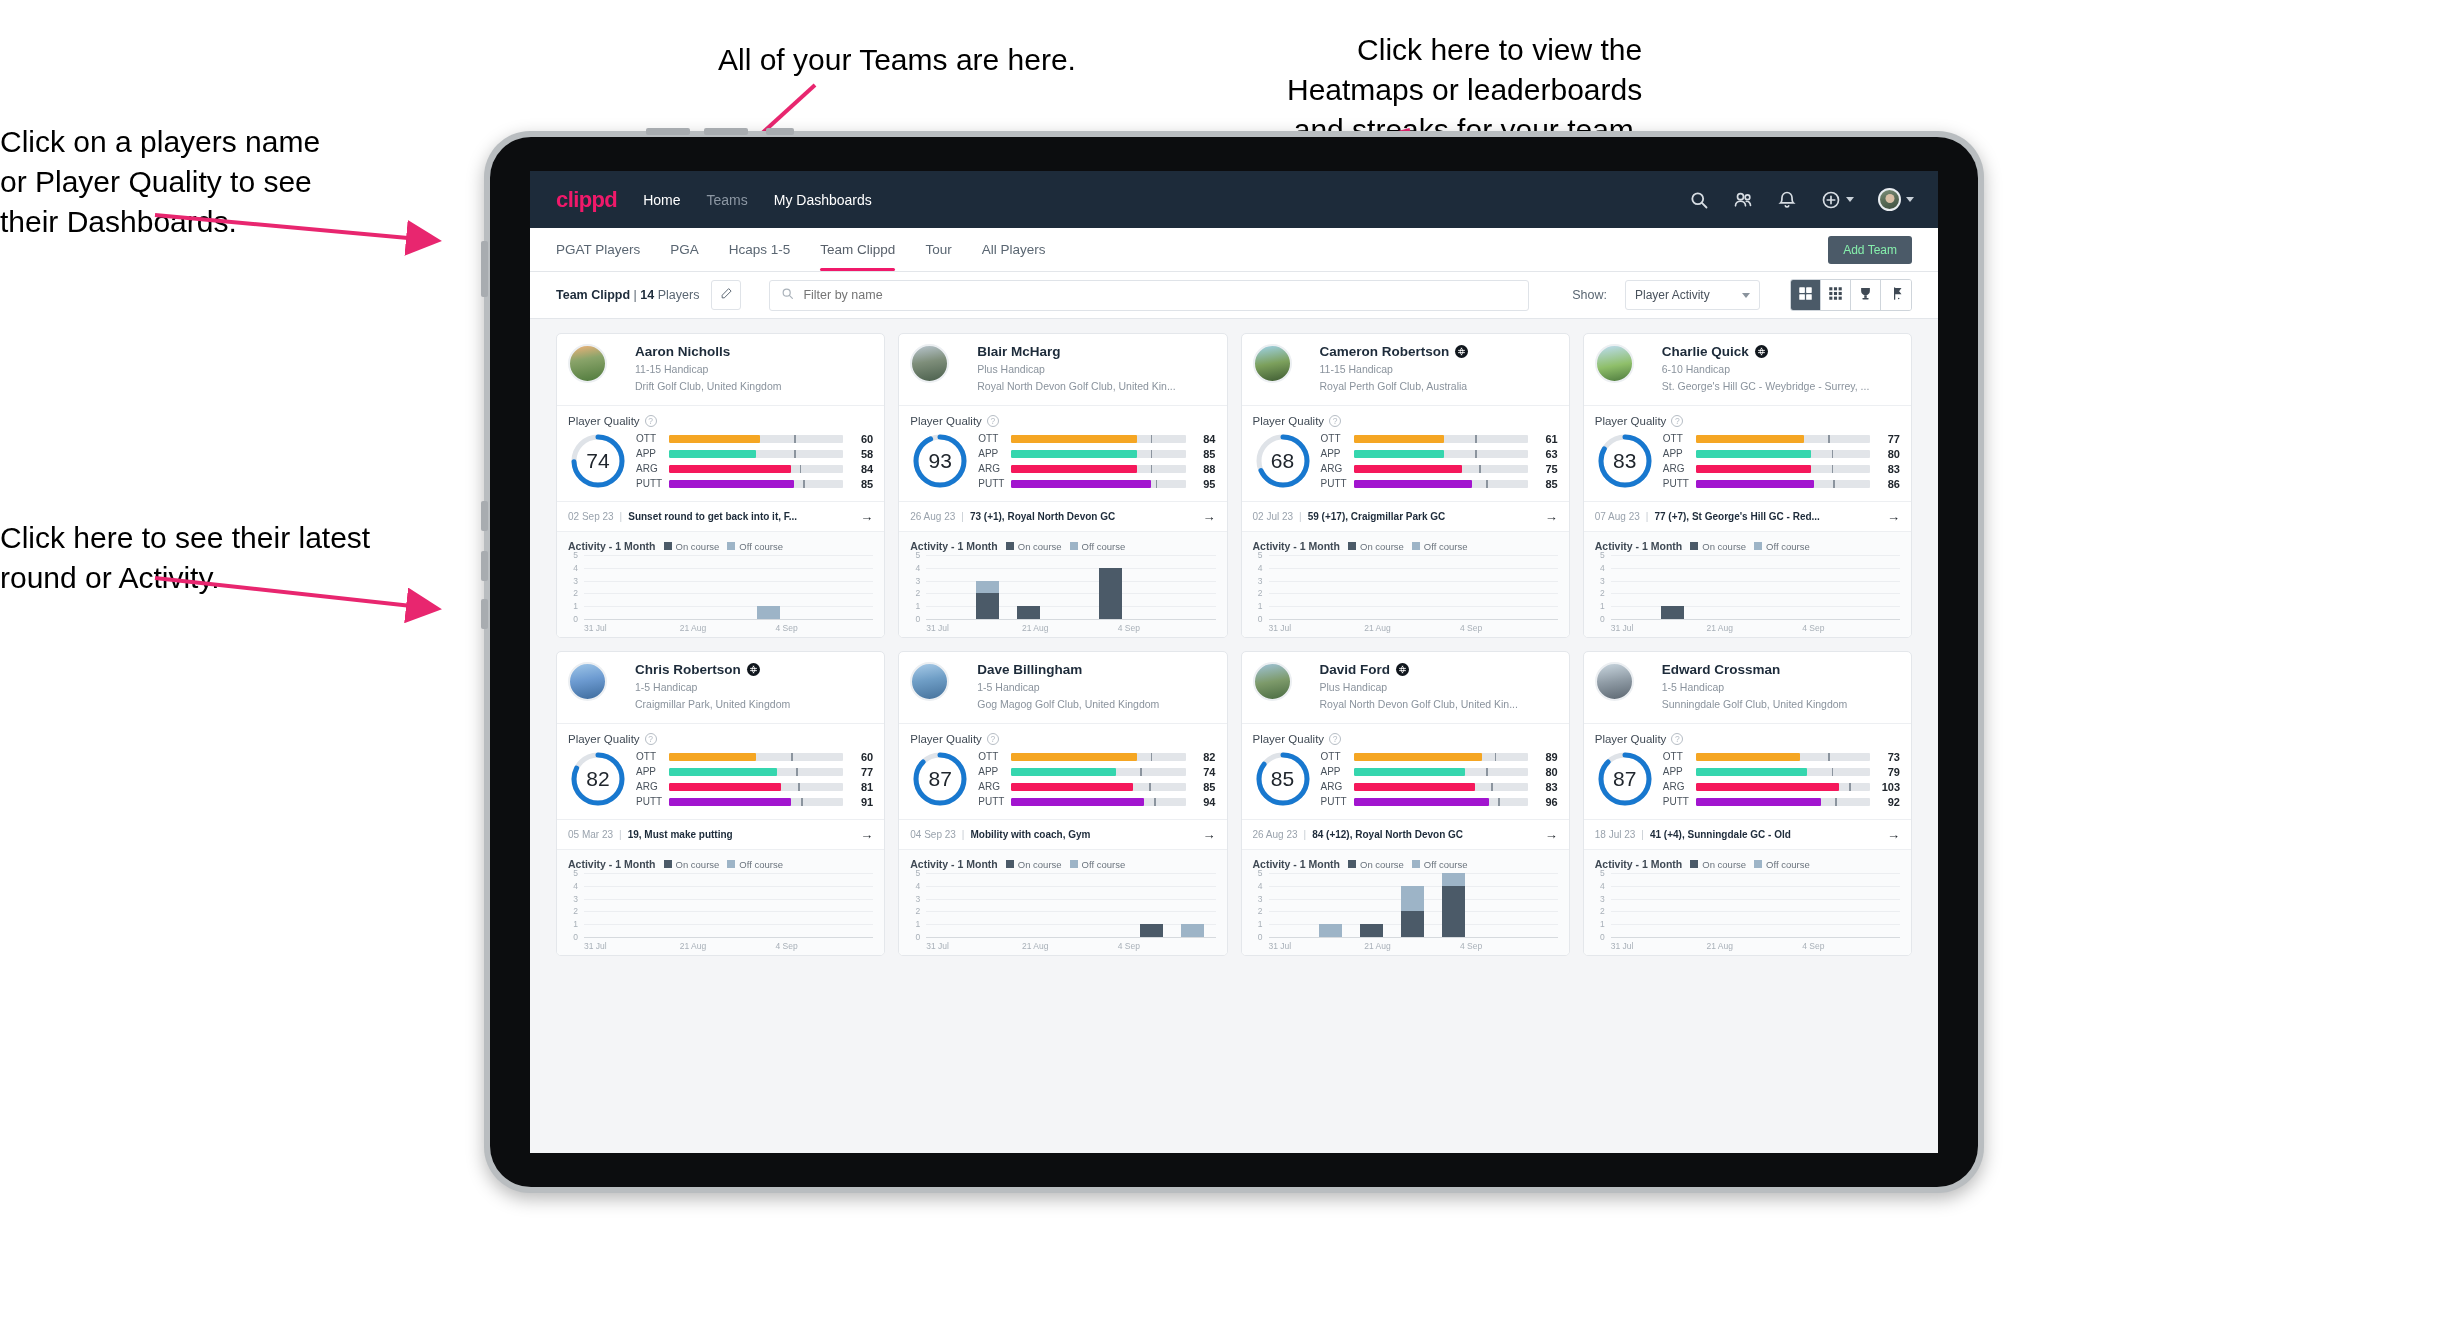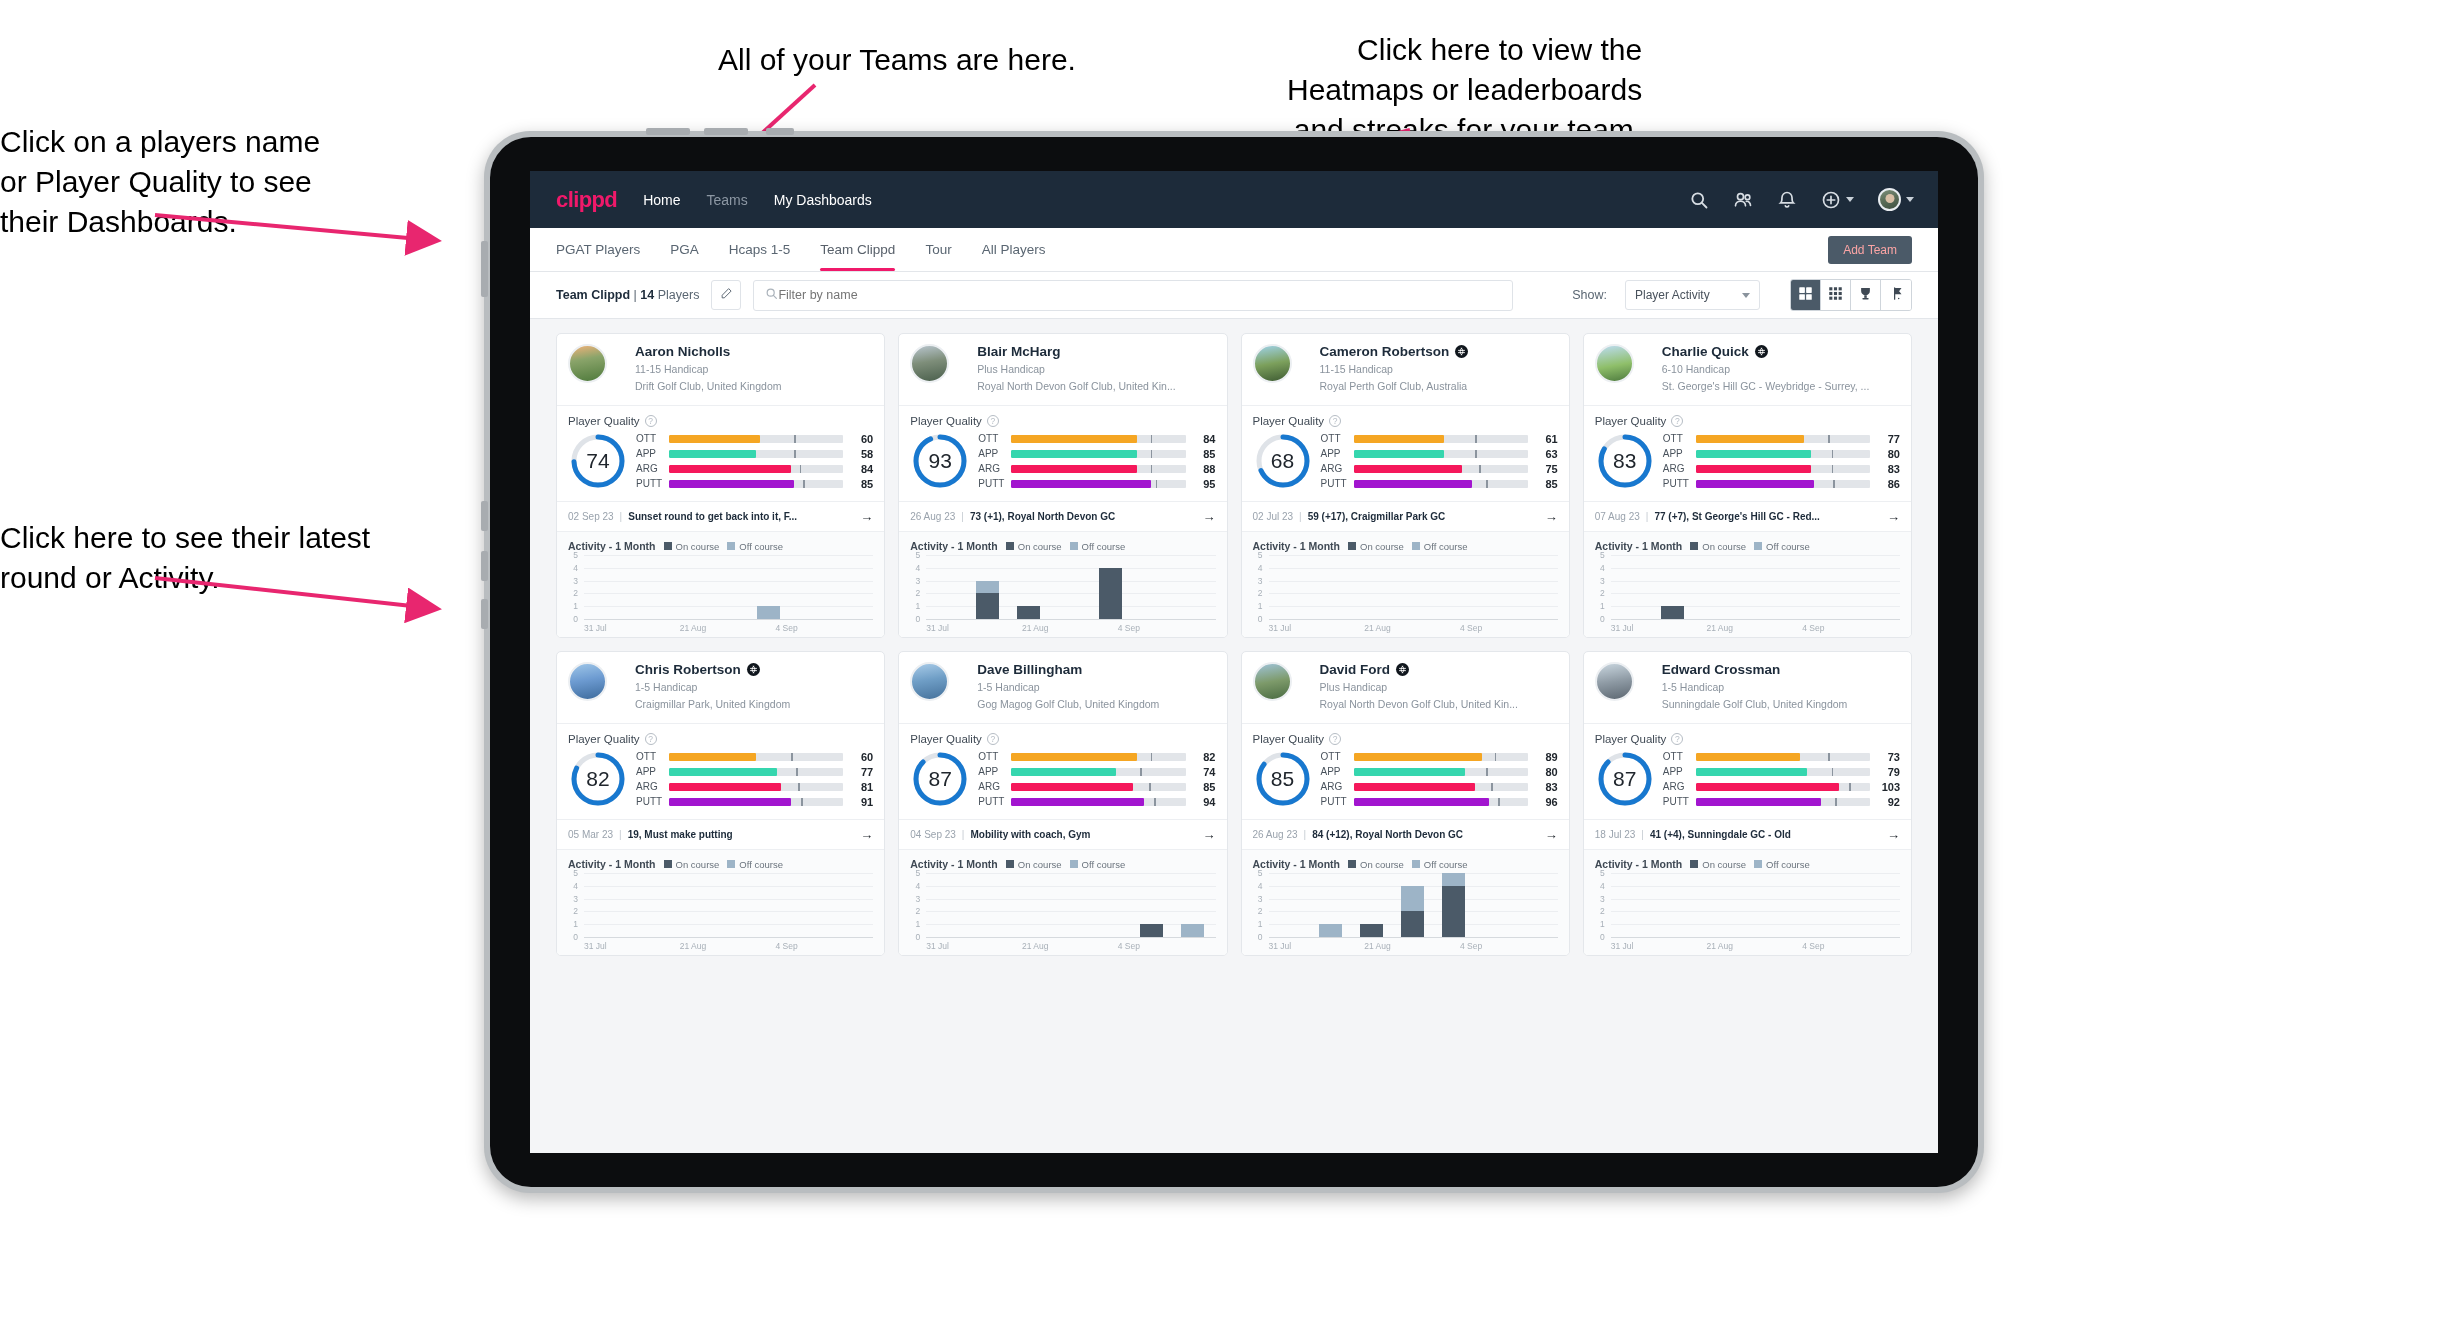--- a/index.html
+++ b/index.html
@@ -97,42 +97,42 @@
     font-size: 13.5px; color: #5a6672; height: 100%;
     display: flex; align-items: center; position: relative;
   }
   .tab.active { color: #58606a; font-weight: 400; }
   .tab.active::after {
     content: ""; position: absolute; left: 0; right: 0; bottom: 0;
     height: 3px; background: #f0196a; border-radius: 2px;
   }
   .add-team {
     margin-left: auto;
-    background: #4b5a68; color: #fca5a5;
+    background: #4b5a68; color: #86efac;
     font-size: 12px; padding: 7px 15px; border: none; border-radius: 3px;
   }
 
   
   .filterbar {
     height: 47px; background: #ffffff;
     border-bottom: 1px solid #e3e6ea;
     display: flex; align-items: center; padding: 0 26px; gap: 0;
   }
   .team-label { font-size: 12.5px; color: #5a6672; white-space: nowrap; }
   .team-label b { color: #1d2b3a; font-weight: 700; }
   .edit-btn {
     width: 30px; height: 30px; margin-left: 12px;
     border: 1px solid #dfe3e8; border-radius: 3px; background: #fff;
     display: flex; align-items: center; justify-content: center;
   }
   .edit-btn svg { width: 13px; height: 13px; }
   .search-box {
-    margin-left: 12px; flex: 1; max-width: 760px; height: 31px;
+    margin-left: 28px; flex: 1; max-width: 760px; height: 31px;
     border: 1px solid #dfe3e8; border-radius: 3px; background: #fff;
-    display: flex; align-items: center; padding: 0 11px; 
+    display: flex; align-items: center; padding: 0 11px; gap: 9px;
   }
   .search-box svg { width: 13px; height: 13px; flex: none; }
   .search-box input {
     border: none; outline: none; font-size: 12.5px; color: #9aa3ad;
     font-family: "Liberation Sans", sans-serif; width: 100%; background: transparent;
   }
   .show-wrap { margin-left: auto; display: flex; align-items: center; gap: 18px; }
   .show-label { font-size: 12.5px; color: #5a6672; }
   .select {
     width: 135px; height: 30px; border: 1px solid #dfe3e8; border-radius: 3px;

